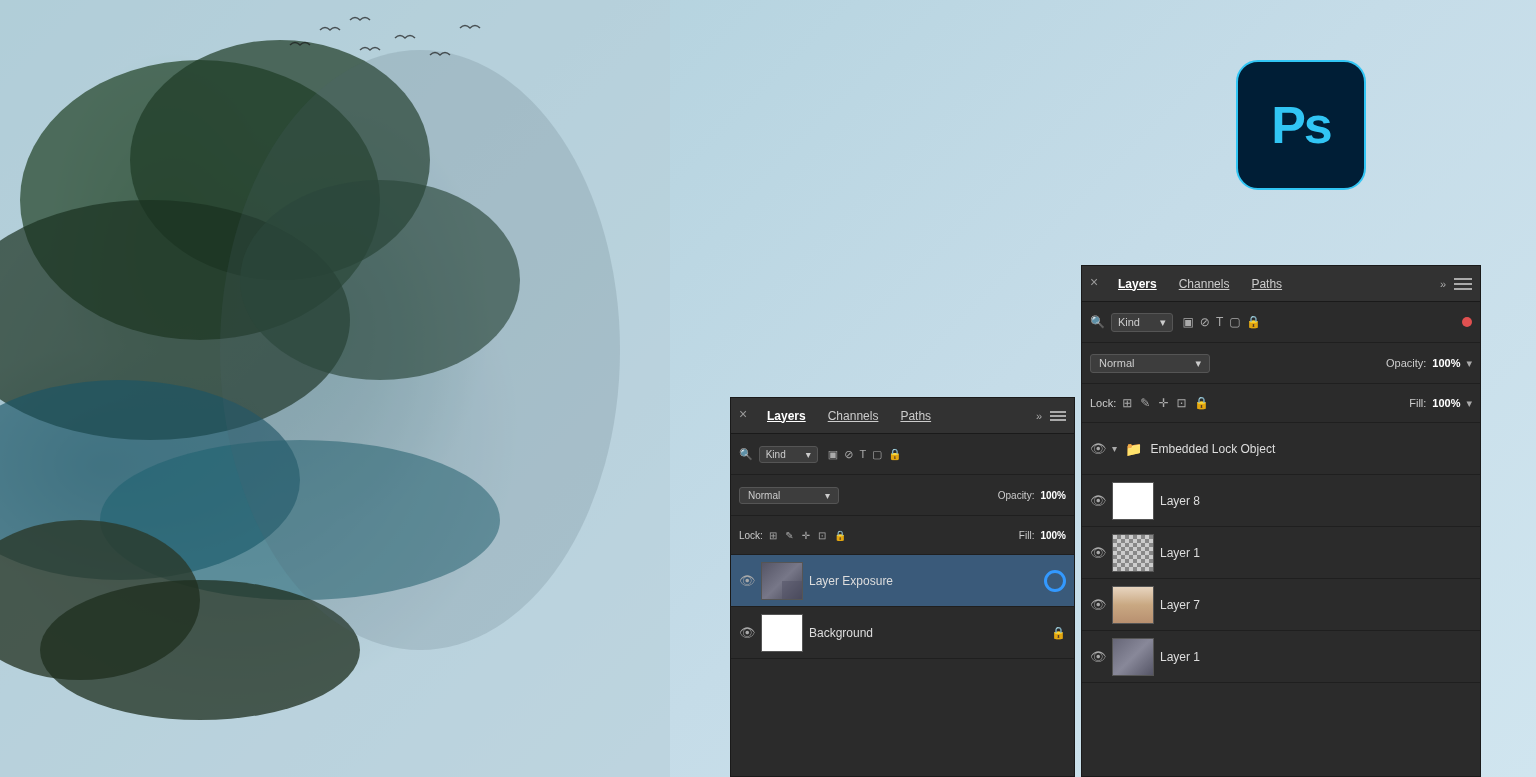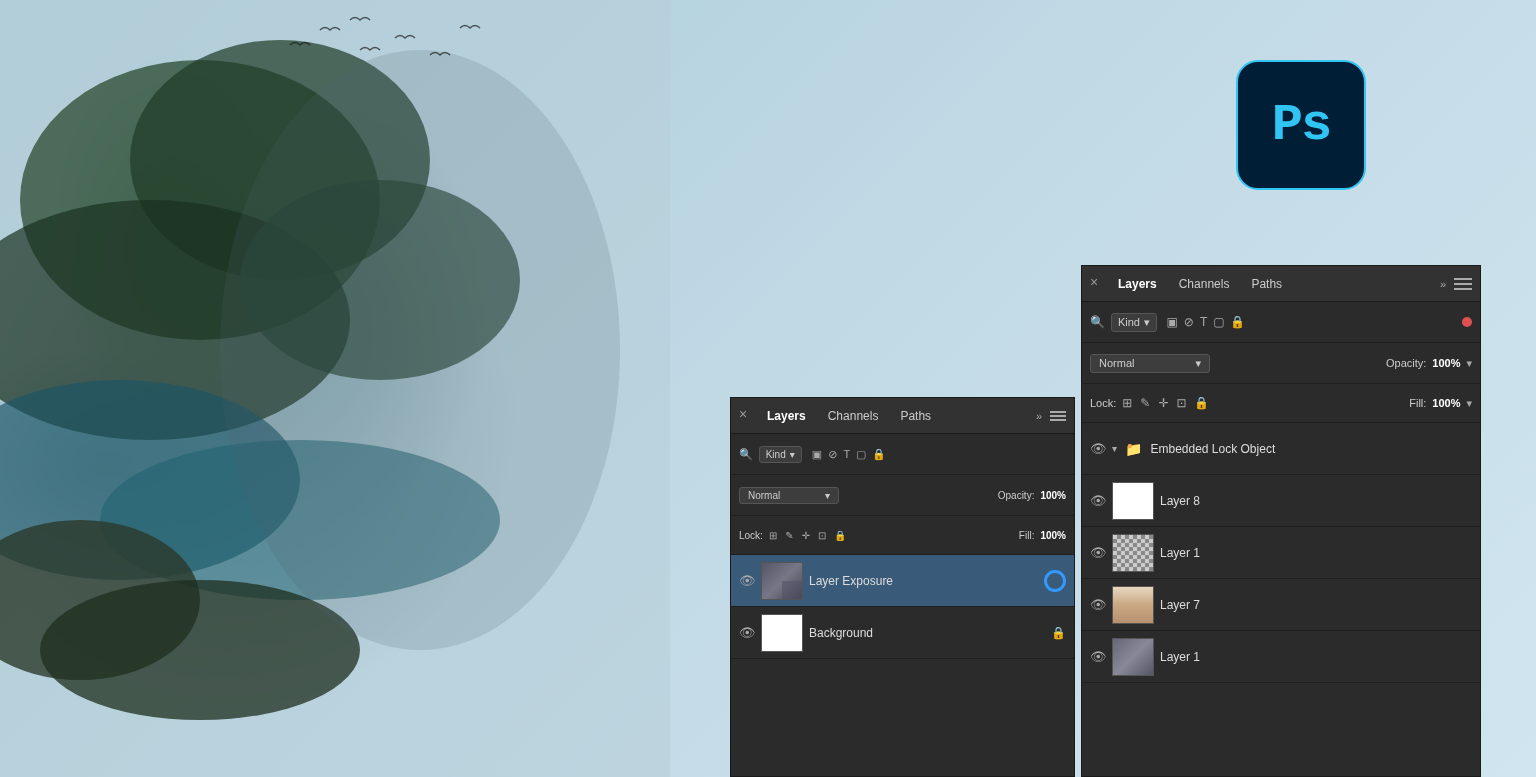--- a/index.html
+++ b/index.html
@@ -34,21 +34,21 @@
       display: flex;
       align-items: center;
       justify-content: center;
       z-index: 10;
     }
     .ps-logo-text {
       color: #31c5f4;
       font-size: 52px;
       font-weight: 900;
       letter-spacing: -2px;
-      font-family: Liberation Mono, monospace;
+      font-family: Liberation Sans, sans-serif;
     }
 
     
     .layers-panel-front {
       position: absolute;
       bottom: 0;
       left: 730px;
       width: 345px;
       height: 380px;
       background: #2b2b2b;
@@ -82,20 +82,21 @@
       gap: 2px;
       flex-shrink: 0;
     }
 
     .panel-tab {
       color: #ccc;
       font-size: 12px;
       padding: 4px 10px;
       cursor: pointer;
       font-weight: 400;
+      text-decoration: underline;
     }
     .panel-tab.active {
       color: #ffffff;
       font-weight: 600;
     }
 
     .panel-more {
       margin-left: auto;
       color: #aaa;
       font-size: 11px;
@@ -125,21 +126,21 @@
 
     .kind-dropdown {
       display: flex;
       align-items: center;
       background: #3d3d3d;
       border: 1px solid #555;
       border-radius: 3px;
       padding: 2px 6px;
       color: #ccc;
       font-size: 11px;
-      gap: 4px;
+      gap: 20px;
       cursor: pointer;
     }
 
     .filter-icons {
       display: flex;
       gap: 6px;
       align-items: center;
       margin-left: 4px;
     }
 

